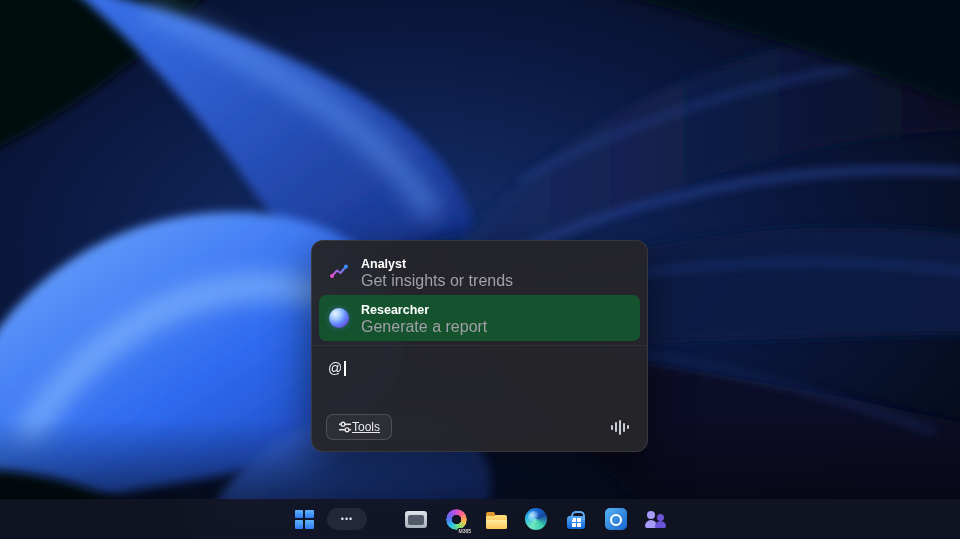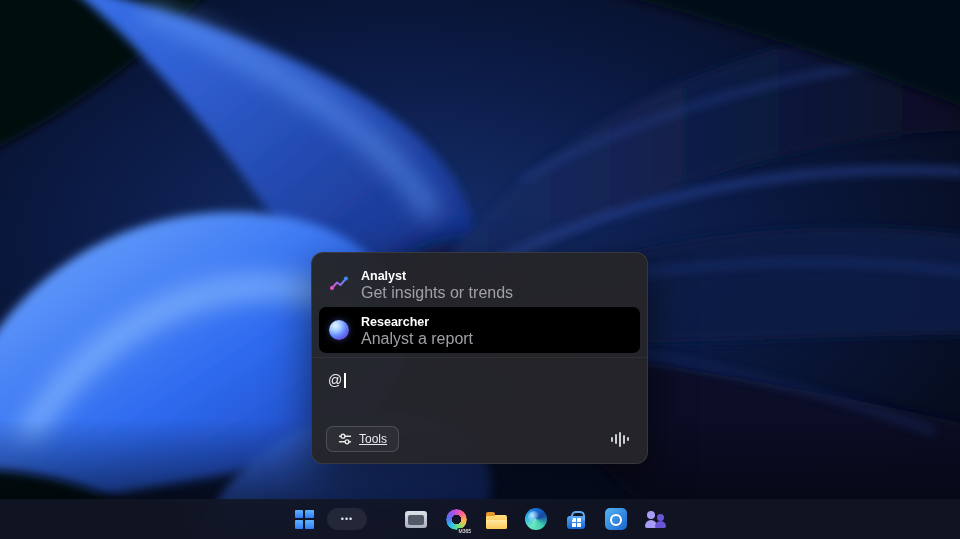--- a/index.html
+++ b/index.html
@@ -12,28 +12,27 @@
 
   
   .popup {
     position:absolute; left:311px; top:240px; width:337px; height:212px;
     background:rgba(37,37,41,0.97);
     border:1px solid rgba(255,255,255,0.09);
     border-radius:12px;
     box-shadow:0 18px 44px rgba(0,0,0,0.55);
     display:flex; flex-direction:column;
     color:#fff;
-    margin-top:12px;
   }
   .menu { padding:8px 7px 4px; }
   .menu-row {
     display:flex; align-items:center; gap:12px;
     padding:7px 10px; border-radius:7px; min-height:44px; cursor:default;
   }
-  .menu-row.highlighted { background:#000000; }
+  .menu-row.highlighted { background:#14532d; }
   .row-texts { display:flex; flex-direction:column; gap:1px; }
   .row-title { font-size:12.5px; font-weight:700; color:#ffffff; line-height:16px; }
   .row-subtitle { font-size:16px; color:#a0a0a6; line-height:15px; }
 
   .icon-analyst { width:20px; height:20px; display:grid; place-items:center; flex:0 0 20px; }
   .icon-researcher {
     width:20px; height:20px; border-radius:50%; flex:0 0 20px;
     background:radial-gradient(circle at 32% 28%, #eaf5ff, #9dc6ff 30%, #5f82ff 55%, #6a52d8 76%, #233070 100%);
     box-shadow:0 0 6px rgba(90,120,255,.45);
   }
@@ -42,21 +41,21 @@
     flex:1; display:flex; flex-direction:column; justify-content:space-between;
     border-top:1px solid rgba(255,255,255,0.05);
   }
   .input-line { display:flex; align-items:center; margin:12px 16px 0; min-height:20px; cursor:text; }
   .prompt-text { font-size:14px; color:#f2f2f4; }
   .caret { width:1.5px; height:15px; background:#fff; margin-left:2px; animation:blink 1.1s infinite; }
   @keyframes blink { 0%,55%{opacity:1} 56%,100%{opacity:0} }
 
   .composer-bottom { display:flex; align-items:center; justify-content:space-between; margin:0 12px 11px 14px; }
   .tools-btn {
-    display:flex; align-items:center; gap:7px; height:26px; padding:0 11px;
+    display:flex; align-items:center; height:26px; padding:0 11px;
     background:rgba(255,255,255,0.04); border:1px solid rgba(255,255,255,0.16);
     border-radius:7px; color:#e9e9ec; font-size:12px; font-family:inherit; cursor:pointer;text-decoration:underline;
   }
   .voice-btn {
     width:30px; height:26px; background:transparent; border:none; cursor:pointer;
     display:flex; align-items:center; justify-content:center;
   }
   .wave { display:flex; align-items:center; gap:2px; height:16px; }
   .wave span { width:2px; background:#c9cdd6; border-radius:1px; }
   .wave span:nth-child(1){height:5px}
@@ -216,21 +215,21 @@
         <span class="row-texts">
           <span class="row-title">Analyst</span>
           <span class="row-subtitle">Get insights or trends</span>
         </span>
       </div>
 
       <div class="menu-row highlighted">
         <span class="icon-researcher"></span>
         <span class="row-texts">
           <span class="row-title">Researcher</span>
-          <span class="row-subtitle">Analyst a report</span>
+          <span class="row-subtitle">Generate a report</span>
         </span>
       </div>
 
     </div>
 
     <div class="composer">
       <div class="input-line">
         <span class="prompt-text">@</span>
         <span class="caret"></span>
       </div>

